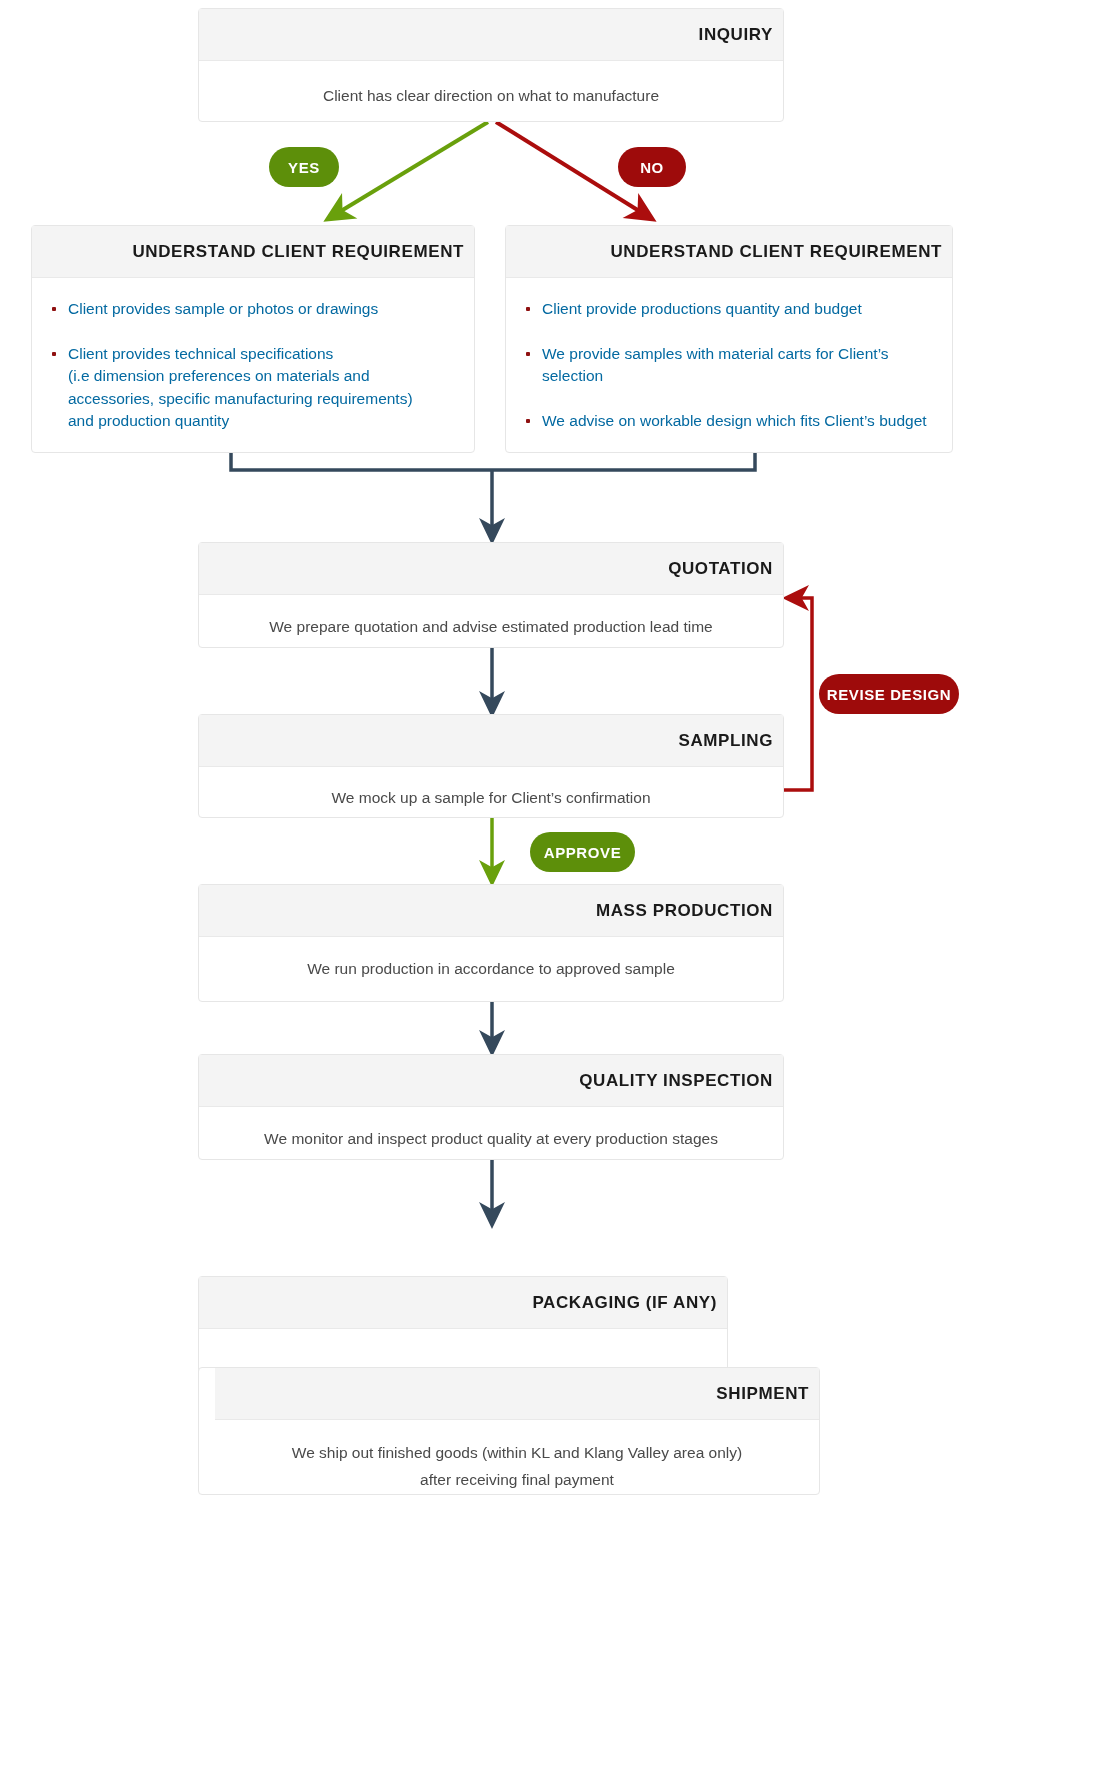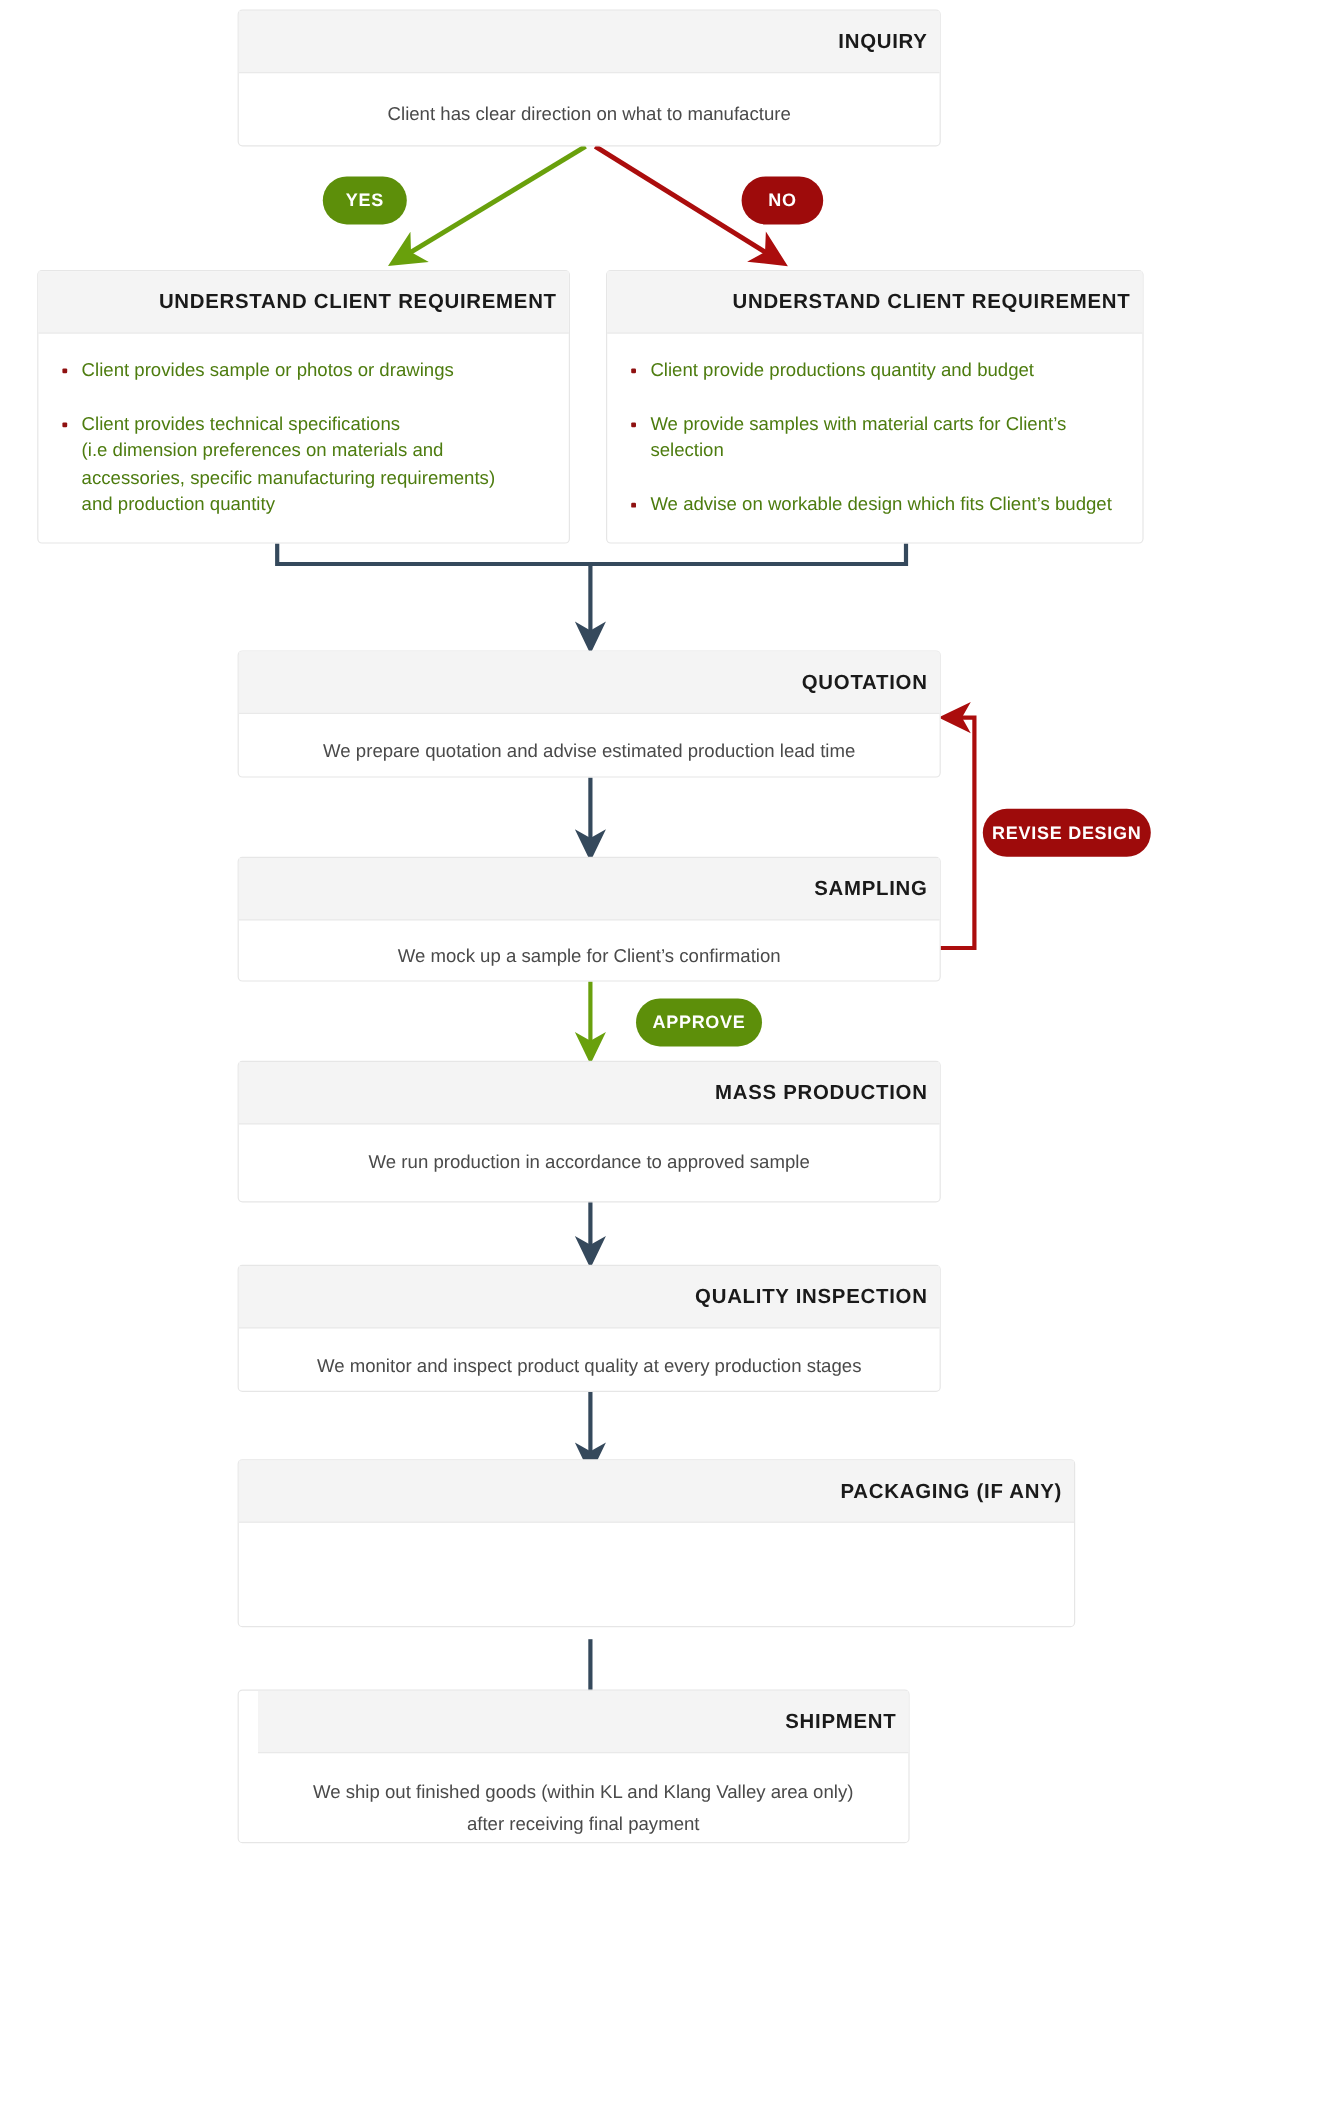--- a/index.html
+++ b/index.html
@@ -42,21 +42,21 @@
     line-height: 1.45;
   }
   .node-body.center { text-align: center; }
   .node-body.center p { margin: 4px; }
 
   ul.bullets { list-style: none; margin: 0; padding: 0; }
   ul.bullets li {
     position: relative;
     padding-left: 18px;
     margin: 0 0 22px 0;
-    color: #4d7c0f;
+    color: #0369a1;
     font-size: 15.5px;
     line-height: 1.45;
   }
   ul.bullets li:last-child { margin-bottom: 16px; }
   ul.bullets li::before {
     content: "";
     position: absolute;
     left: 2px; top: 9px;
     width: 4px; height: 4px;
     background: #8f1111;
@@ -214,25 +214,25 @@
     </div>
   </div>
 
   <div class="node" style="left:198px; top:1054px; width:586px; height:106px;">
     <div class="node-header">QUALITY INSPECTION</div>
     <div class="node-body center" style="padding-top:17px;">
       <p>We monitor and inspect product quality at every production stages</p>
     </div>
   </div>
 
-  <div class="node" style="left:198px; top:1216px; width:698px; height:140px;">
+  <div class="node" style="left:198px; top:1276px; width:530px; height:140px;">
     <div class="node-header">PACKAGING (IF ANY)</div>
   </div>
 
-  <div class="node" style="left:198px; top:1408px; width:560px; height:128px;padding-left:16px;">
+  <div class="node" style="left:198px; top:1367px; width:622px; height:128px;padding-left:16px;">
     <div class="node-header">SHIPMENT</div>
     <div class="node-body center" style="padding-top:18px;">
       <p>We ship out finished goods (within KL and Klang Valley area only)</p>
       <p>after receiving final payment</p>
     </div>
   </div>
 
 </div>
 
 </body></html>

